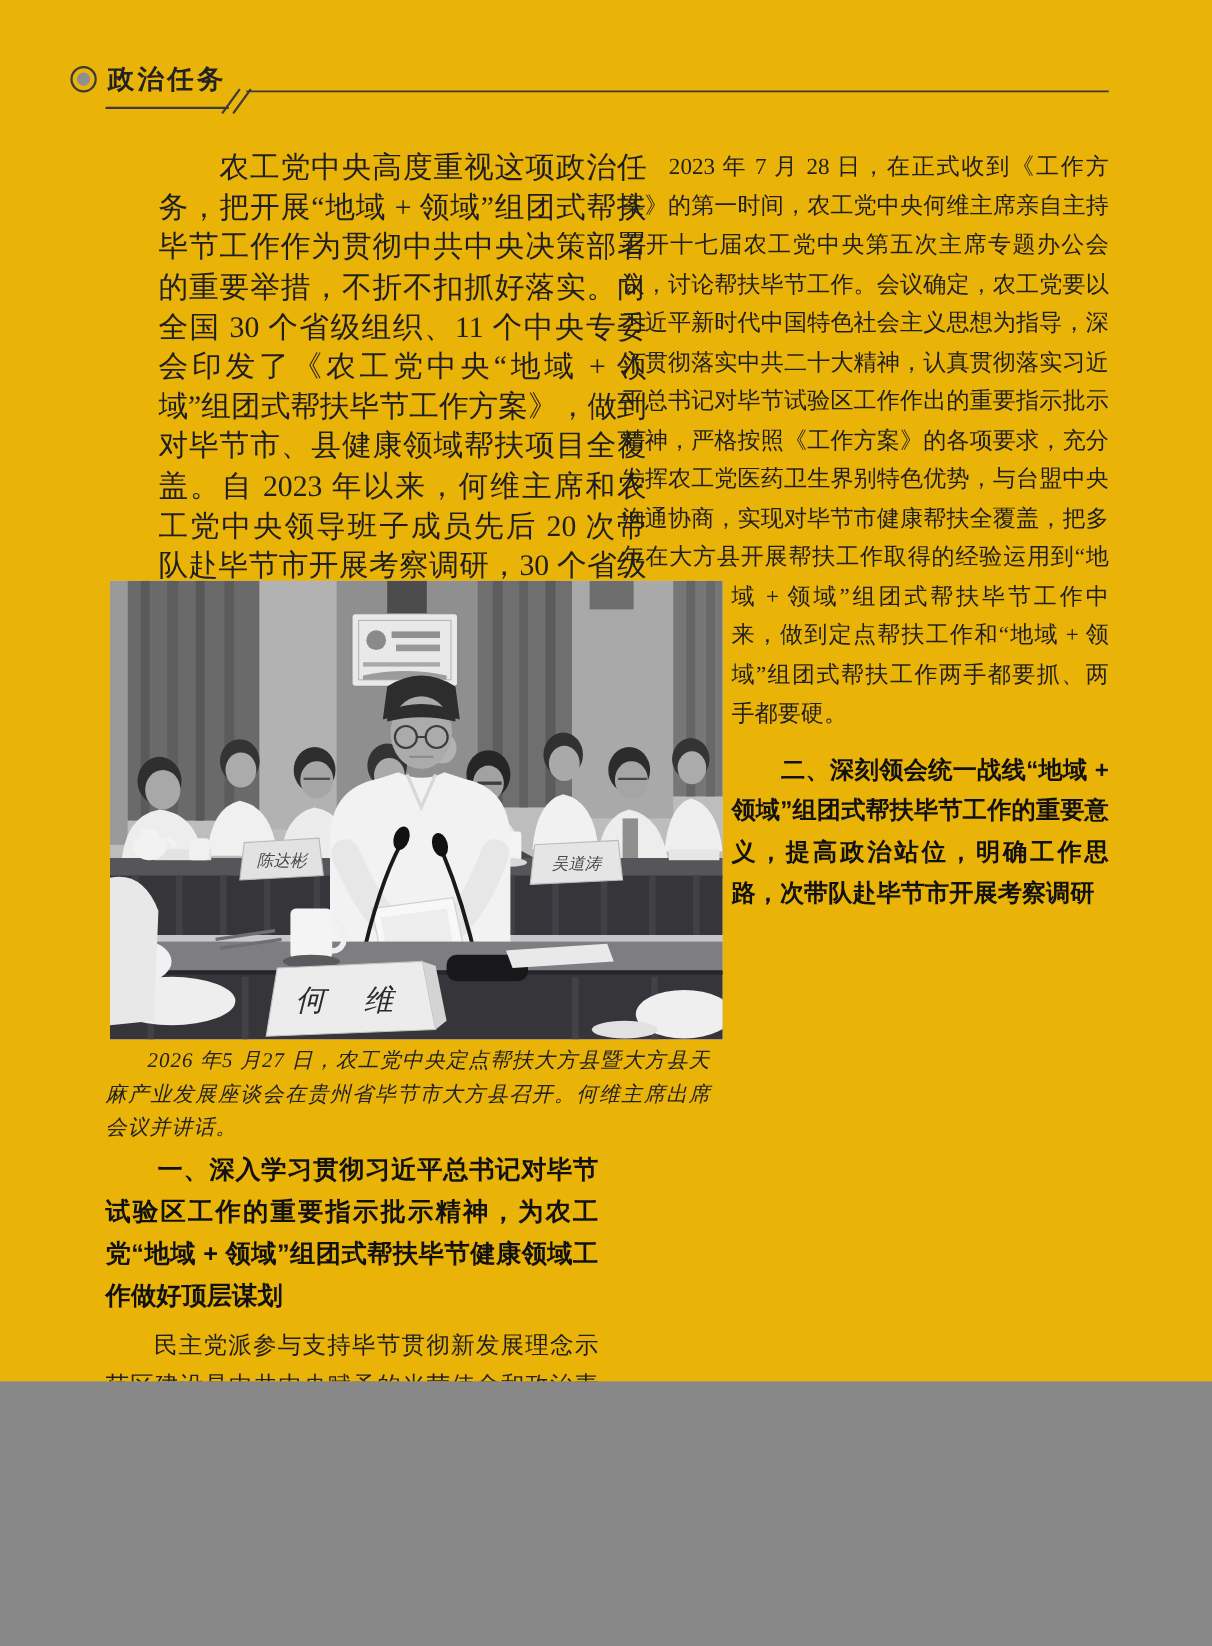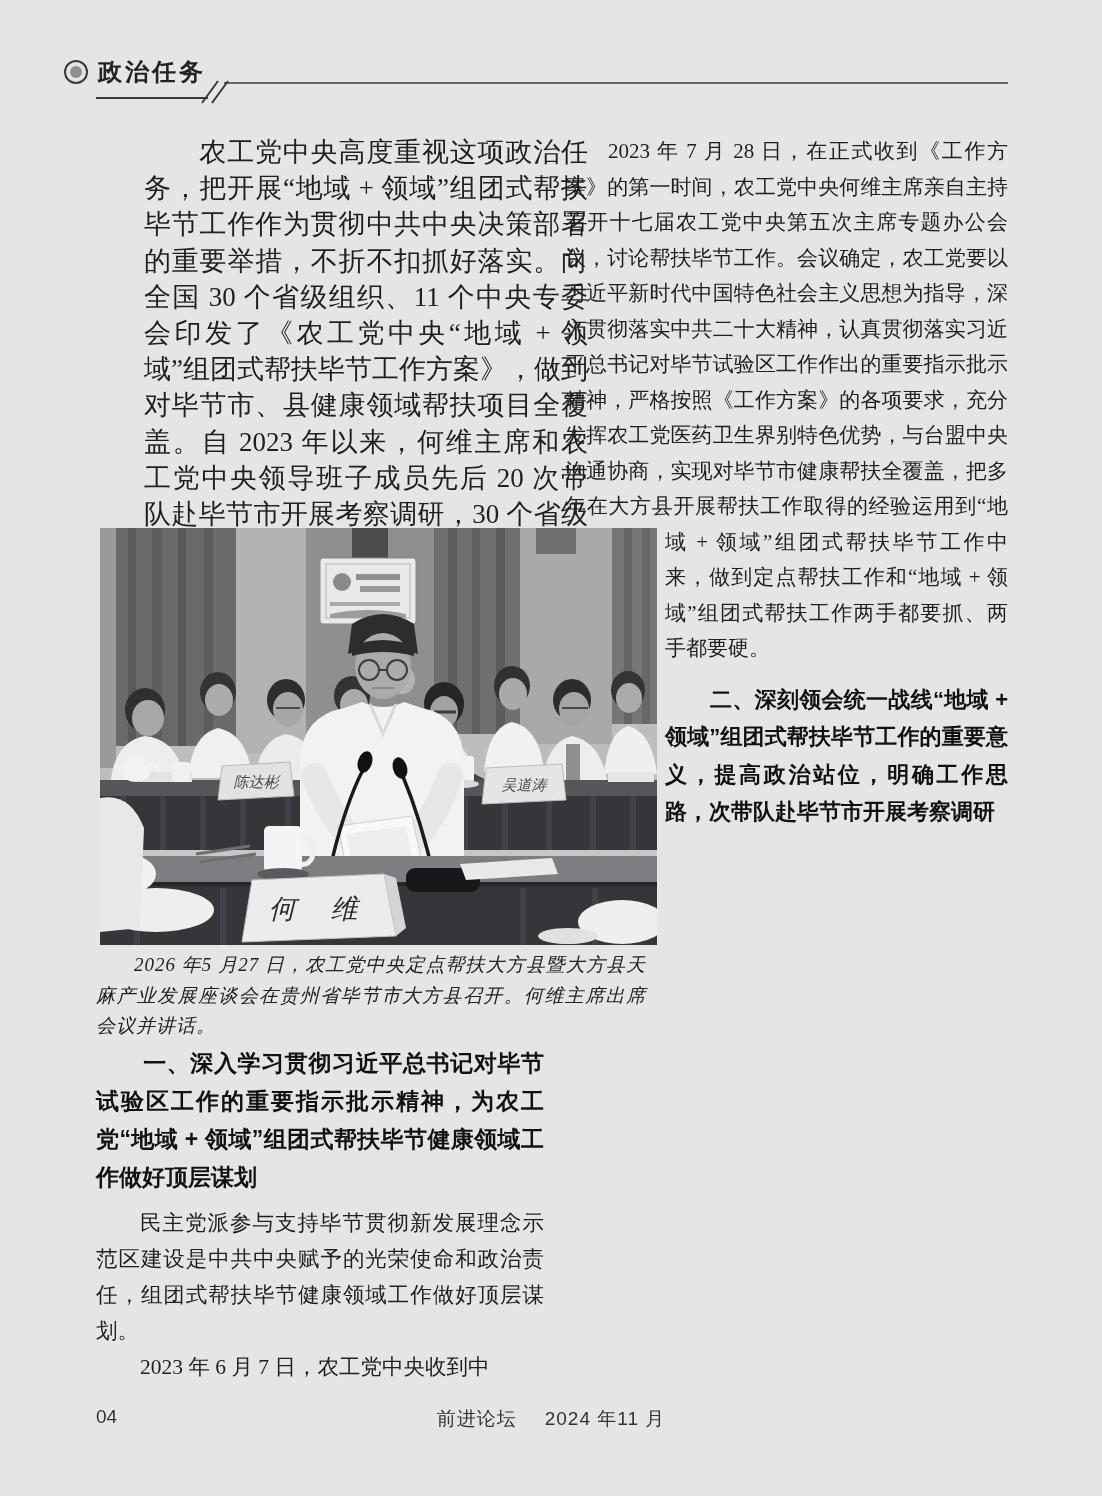--- a/index.html
+++ b/index.html
@@ -1,18 +1,18 @@
 <!DOCTYPE html>
 <html><head>
 <meta charset="utf-8">
 <style>
   html,body{margin:0;padding:0;background:#888;}
   .page{
-    position:relative; width:1102px; height:1496px; margin:0 auto;
-    background:#e5e5e5; overflow:hidden;
+    position:relative; width:1102px; height:1256px; margin:0 auto;
+    background:#eab308; overflow:hidden;
     font-family:"Liberation Serif","DejaVu Serif",serif;
     color:#1f1f1f;
   }
   
   .hdr-icon{position:absolute;left:64px;top:60px;width:24px;height:24px;border:2px solid #3a3a3a;border-radius:50%;box-sizing:border-box;}
   .hdr-icon::after{content:"";position:absolute;left:4px;top:4px;width:12px;height:12px;border-radius:50%;background:#8f8f8f;}
   .hdr-label{
     position:absolute;left:98px;top:56px;
     font-family:"Liberation Sans","DejaVu Sans",sans-serif;
     font-weight:700;font-size:24px;letter-spacing:3px;color:#222;

